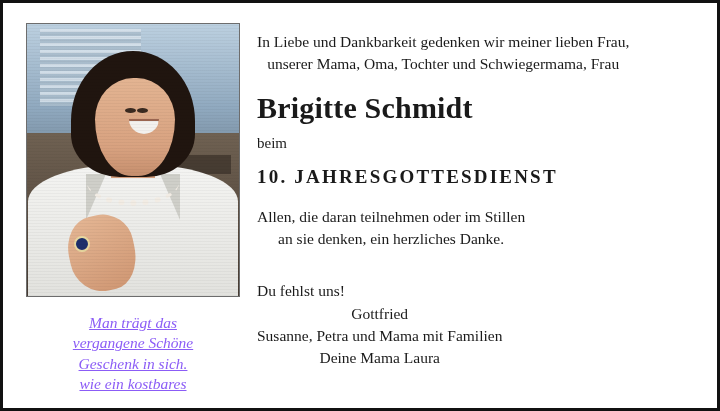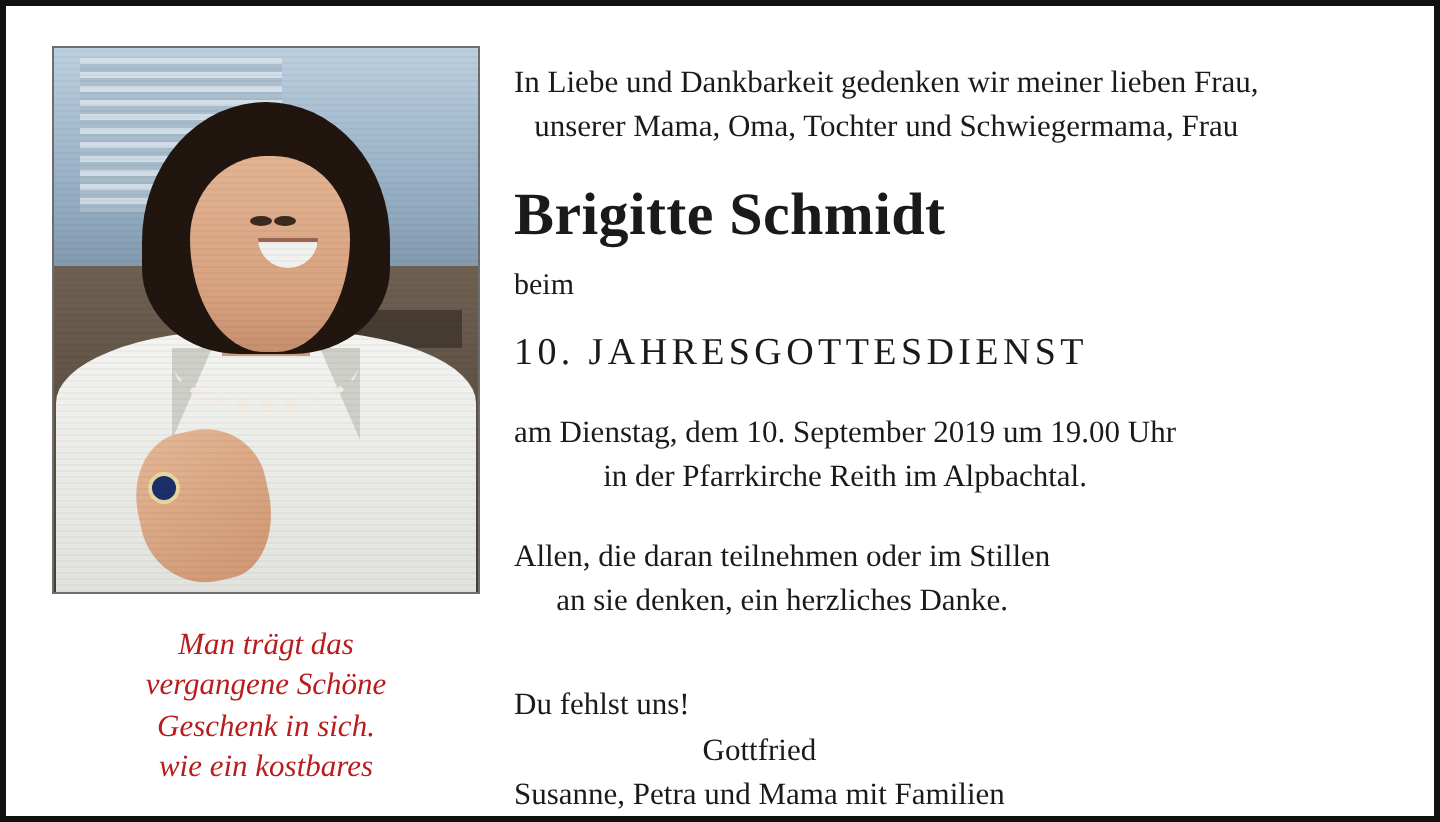--- a/index.html
+++ b/index.html
@@ -197,22 +197,23 @@
       rgba(255,255,255,0) 1px, rgba(255,255,255,0) 3px);
     pointer-events: none;
   }
 
   .epitaph {
     margin-top: 16px;
     text-align: center;
     font-style: italic;
     font-size: 15.5px;
     line-height: 1.32;
-    color: #b91c1c;
+    color: #8b5cf6;
     width: 212px;
+    text-decoration: underline;
   }
   .epitaph div { white-space: nowrap; }
 
   
   .right-col {
     flex: 1 1 auto;
     display: flex;
     flex-direction: column;
     align-items: flex-start;
     text-align: center;
@@ -234,21 +235,21 @@
     margin-bottom: 2px;
   }
 
   .beim {
     font-size: 15px;
     margin-top: 8px;
   }
 
   .occasion {
     font-size: 19px;
-    font-weight: normal;
+    font-weight: bold;
     letter-spacing: 2.2px;
     margin-top: 14px;
   }
 
   .when {
     font-size: 15.5px;
     line-height: 1.42;
     margin-top: 18px;
   }
   .when div { white-space: nowrap; }
@@ -316,24 +317,20 @@
       <div>In Liebe und Dankbarkeit gedenken wir meiner lieben Frau,</div>
       <div>unserer Mama, Oma, Tochter und Schwiegermama, Frau</div>
     </div>
 
     <div class="name">Brigitte Schmidt</div>
 
     <div class="beim">beim</div>
 
     <div class="occasion">10. JAHRESGOTTESDIENST</div>
 
-    <div class="when">
-      <div>am Dienstag, dem 10. September 2019 um 19.00 Uhr</div>
-      <div>in der Pfarrkirche Reith im Alpbachtal.</div>
-    </div>
 
     <div class="thanks">
       <div>Allen, die daran teilnehmen oder im Stillen</div>
       <div>an sie denken, ein herzliches Danke.</div>
     </div>
 
     <div class="missing">Du fehlst uns!</div>
 
     <div class="signers">
       <div class="bold">Gottfried</div>

